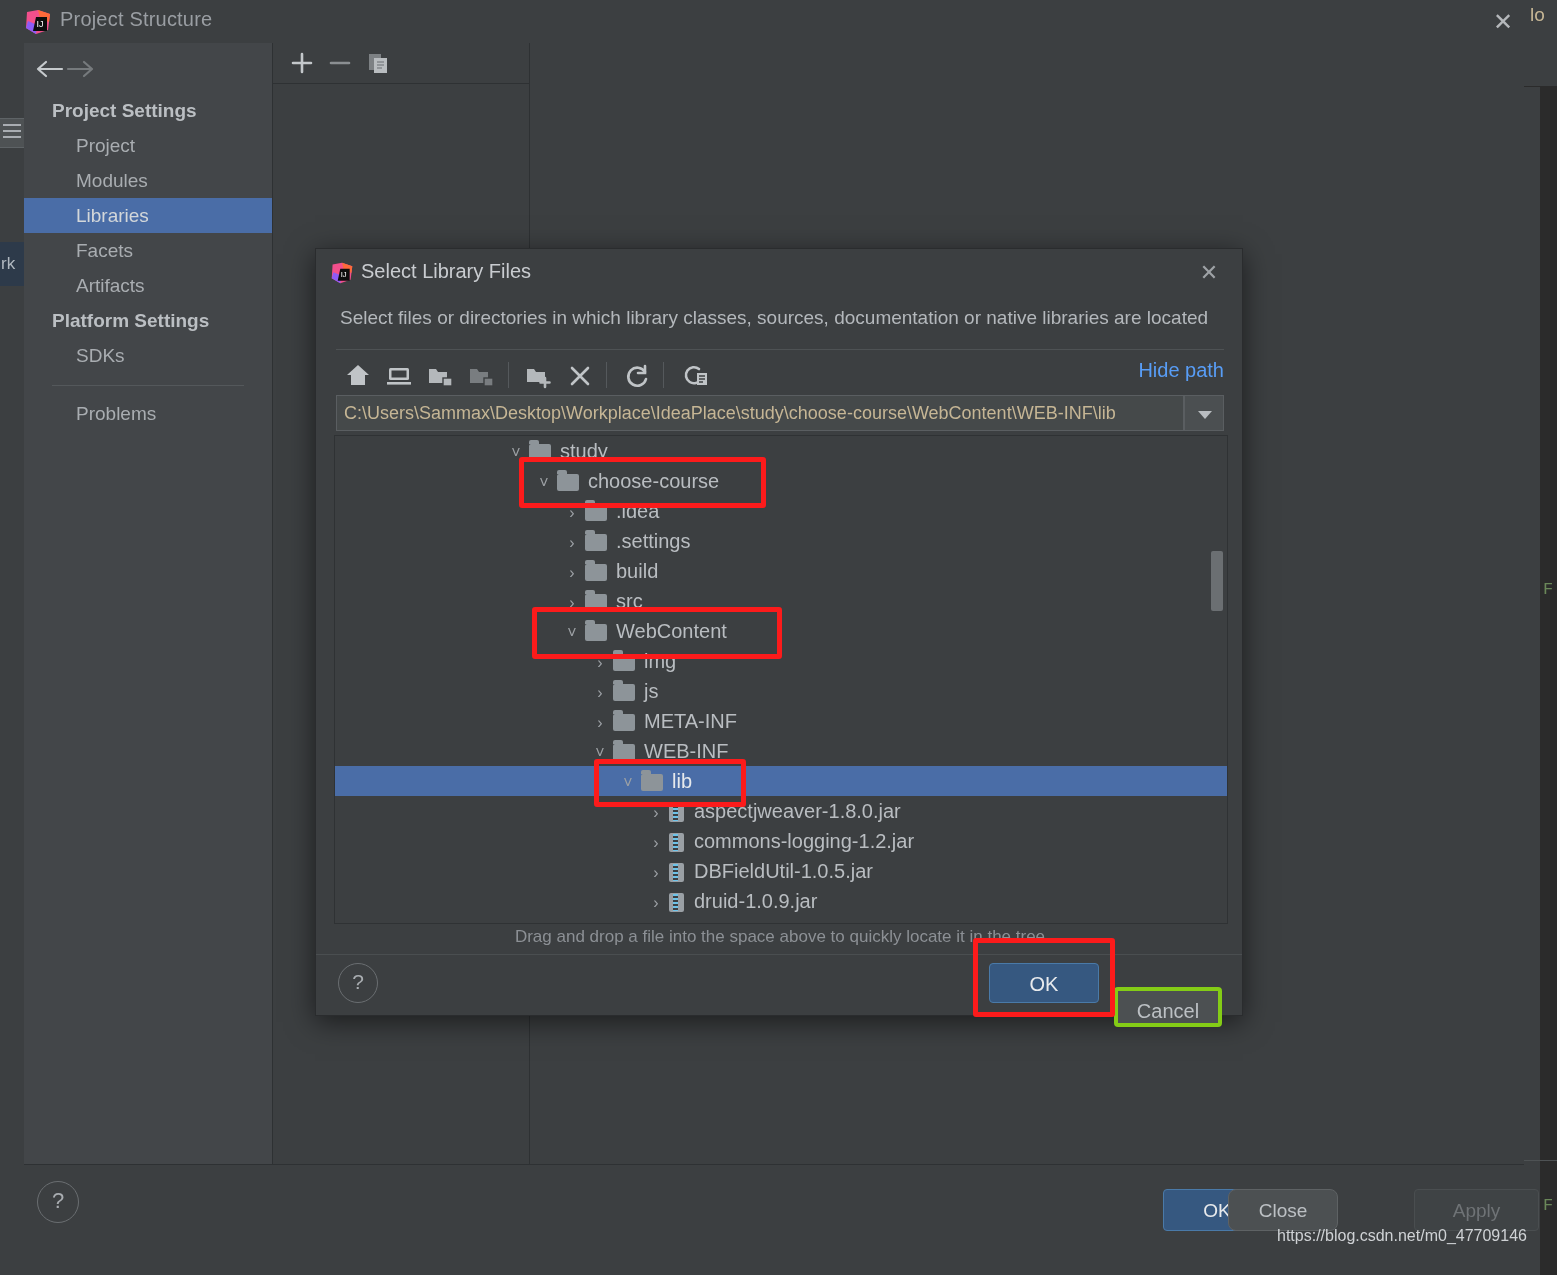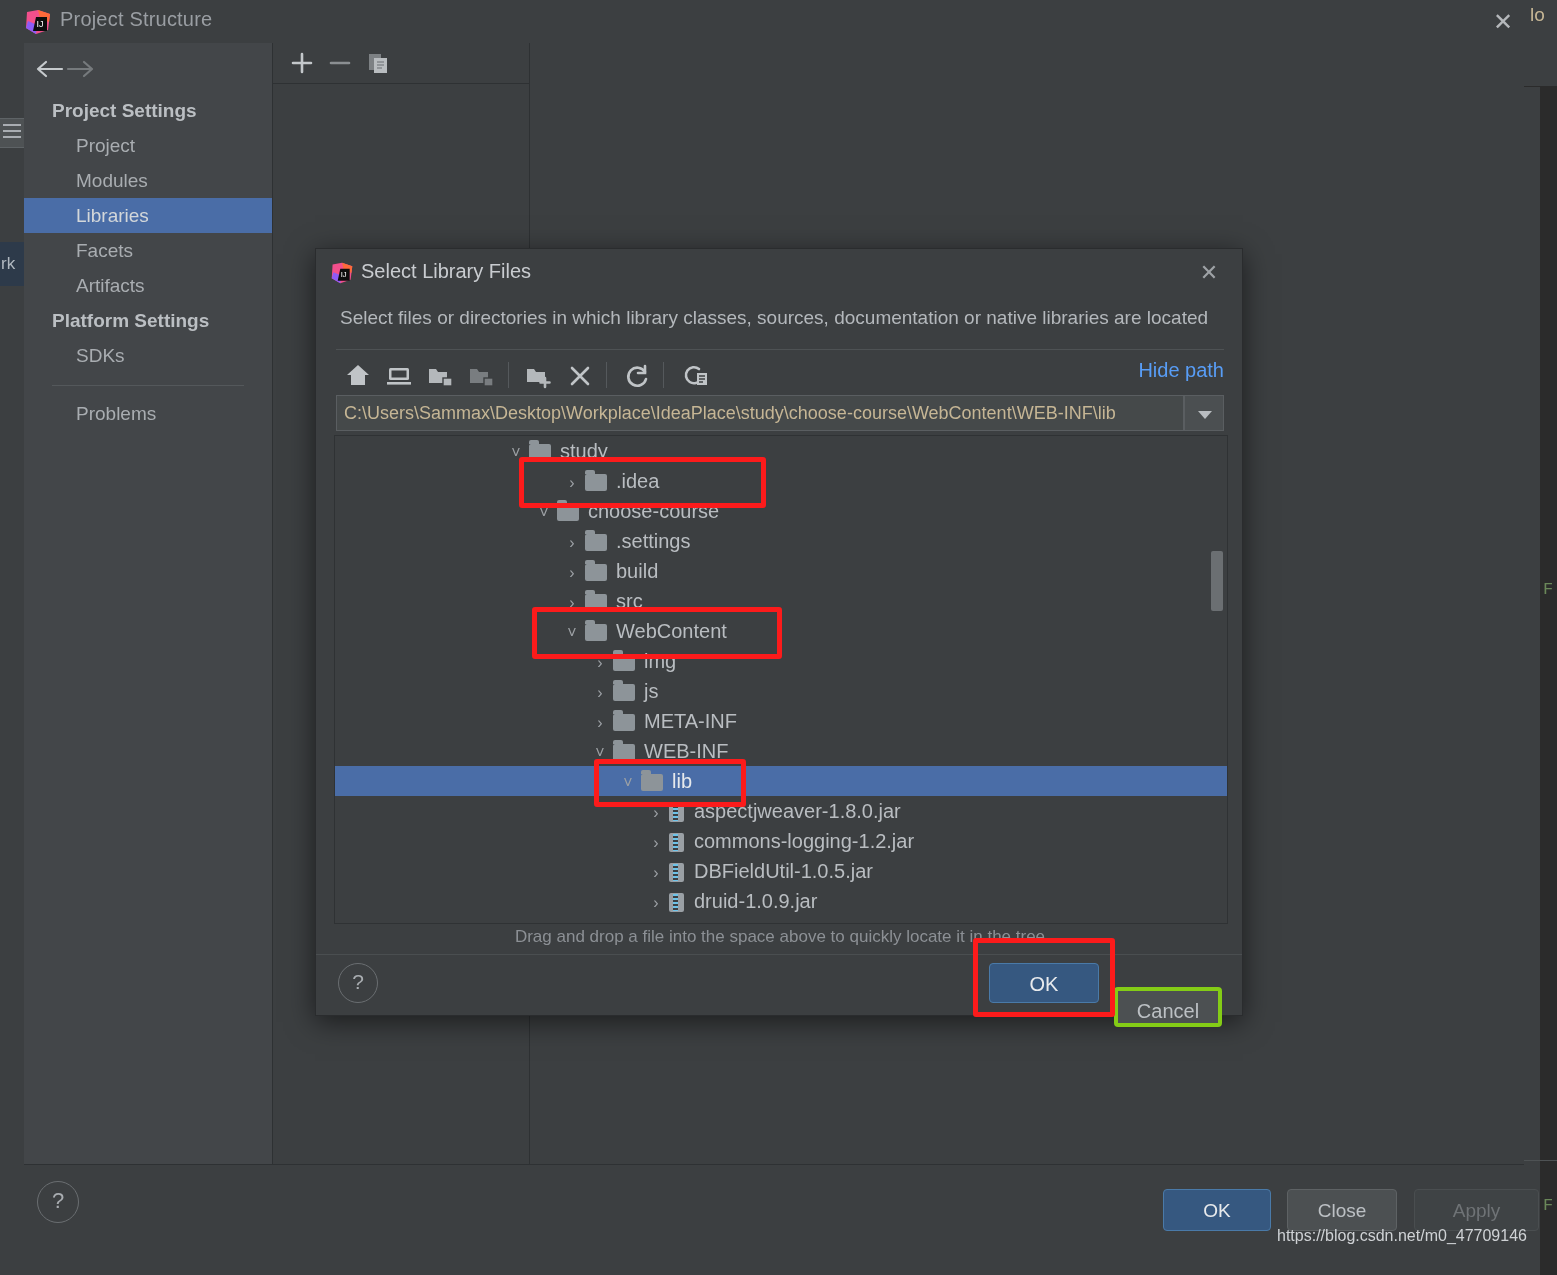--- a/index.html
+++ b/index.html
@@ -43,21 +43,21 @@
   #ps-detail{position:absolute;left:249px;top:84px;width:256px;height:1080px;background:#3c3f41;border-right:1px solid #2e3133;}
   #ps-right{position:absolute;left:506px;top:43px;width:994px;height:1121px;background:#3c3f41;}
 
   #ps-bottom{position:absolute;left:0;top:1164px;width:1500px;height:111px;background:#3c3f41;border-top:1px solid #2e3133;}
   #ps-help{position:absolute;left:13px;top:16px;width:40px;height:40px;border:1px solid #6a6e71;border-radius:50%;color:#a9adb1;font-size:22px;text-align:center;line-height:38px;cursor:pointer;}
   .btn{position:absolute;top:24px;height:42px;border-radius:4px;font-size:19px;text-align:center;line-height:42px;cursor:pointer;box-sizing:border-box;}
   .btn-primary{background:#365880;border:1px solid #4a7aa8;color:#e8eaec;}
   .btn-default{background:#4c5052;border:1px solid #5e6264;color:#bcc0c4;}
   .btn-disabled{background:#3f4345;border:1px solid #4a4e50;color:#6f7376;cursor:default;}
   #ps-ok{left:1139px;width:108px;}
-  #ps-closebtn{left:1263px;width:110px;}
+  #ps-closebtn{left:1204px;width:110px;border-radius:8px;}
   #ps-apply{left:1390px;width:125px;}
   #watermark{position:absolute;left:1277px;top:1227px;font-size:16px;color:#cfd2d5;white-space:nowrap;}
 
   
   #dlg{position:absolute;left:315px;top:248px;width:926px;height:766px;background:#3c3f41;
        border:1px solid #2a2c2e; box-shadow:0 6px 26px rgba(0,0,0,.55);}
   #dlg-title-row{position:absolute;left:0;top:0;width:926px;height:48px;}
   #dlg-logo{position:absolute;left:14px;top:12px;width:24px;height:24px;}
   #dlg-title{position:absolute;left:45px;top:11px;font-size:20px;color:#c9ccd0;}
   #dlg-close-x{position:absolute;left:877px;top:9px;width:32px;height:30px;color:#9ea2a6;font-size:22px;text-align:center;line-height:30px;cursor:pointer;}
@@ -281,22 +281,22 @@
   <div id="path-row">
     <div id="path-field" title="Path">C:\Users\Sammax\Desktop\Workplace\IdeaPlace\study\choose-course\WebContent\WEB-INF\lib</div>
     <div id="path-drop">
         <span class="caret"></span>
       </div>
   </div>
 
   <div id="tree-wrap">
     <div id="tree-rows">
         <div class="trow"><span style="display: inline-block; width: 168px;"></span><span class="tw">˅</span><span class="ficon folder"></span><span>study</span></div>
+        <div class="trow"><span style="display: inline-block; width: 196px;"></span><span class="tw">˅</span><span class="ficon folder"></span><span>choose-course</span></div>
         <div class="trow"><span style="display: inline-block; width: 224px;"></span><span class="tw">›</span><span class="ficon folder"></span><span>.idea</span></div>
-        <div class="trow"><span style="display: inline-block; width: 196px;"></span><span class="tw">˅</span><span class="ficon folder"></span><span>choose-course</span></div>
         <div class="trow"><span style="display: inline-block; width: 224px;"></span><span class="tw">›</span><span class="ficon folder"></span><span>.settings</span></div>
         <div class="trow"><span style="display: inline-block; width: 224px;"></span><span class="tw">›</span><span class="ficon folder"></span><span>build</span></div>
         <div class="trow"><span style="display: inline-block; width: 224px;"></span><span class="tw">›</span><span class="ficon folder"></span><span>src</span></div>
         <div class="trow"><span style="display: inline-block; width: 224px;"></span><span class="tw">˅</span><span class="ficon folder"></span><span>WebContent</span></div>
         <div class="trow"><span style="display: inline-block; width: 252px;"></span><span class="tw">›</span><span class="ficon folder"></span><span>img</span></div>
         <div class="trow"><span style="display: inline-block; width: 252px;"></span><span class="tw">›</span><span class="ficon folder"></span><span>js</span></div>
         <div class="trow"><span style="display: inline-block; width: 252px;"></span><span class="tw">›</span><span class="ficon folder"></span><span>META-INF</span></div>
         <div class="trow"><span style="display: inline-block; width: 252px;"></span><span class="tw">˅</span><span class="ficon folder"></span><span>WEB-INF</span></div>
         <div class="trow sel"><span style="display: inline-block; width: 280px;"></span><span class="tw">˅</span><span class="ficon folder"></span><span>lib</span></div>
         <div class="trow"><span style="display: inline-block; width: 308px;"></span><span class="tw">›</span><span class="ficon jar"></span><span>aspectjweaver-1.8.0.jar</span></div>

